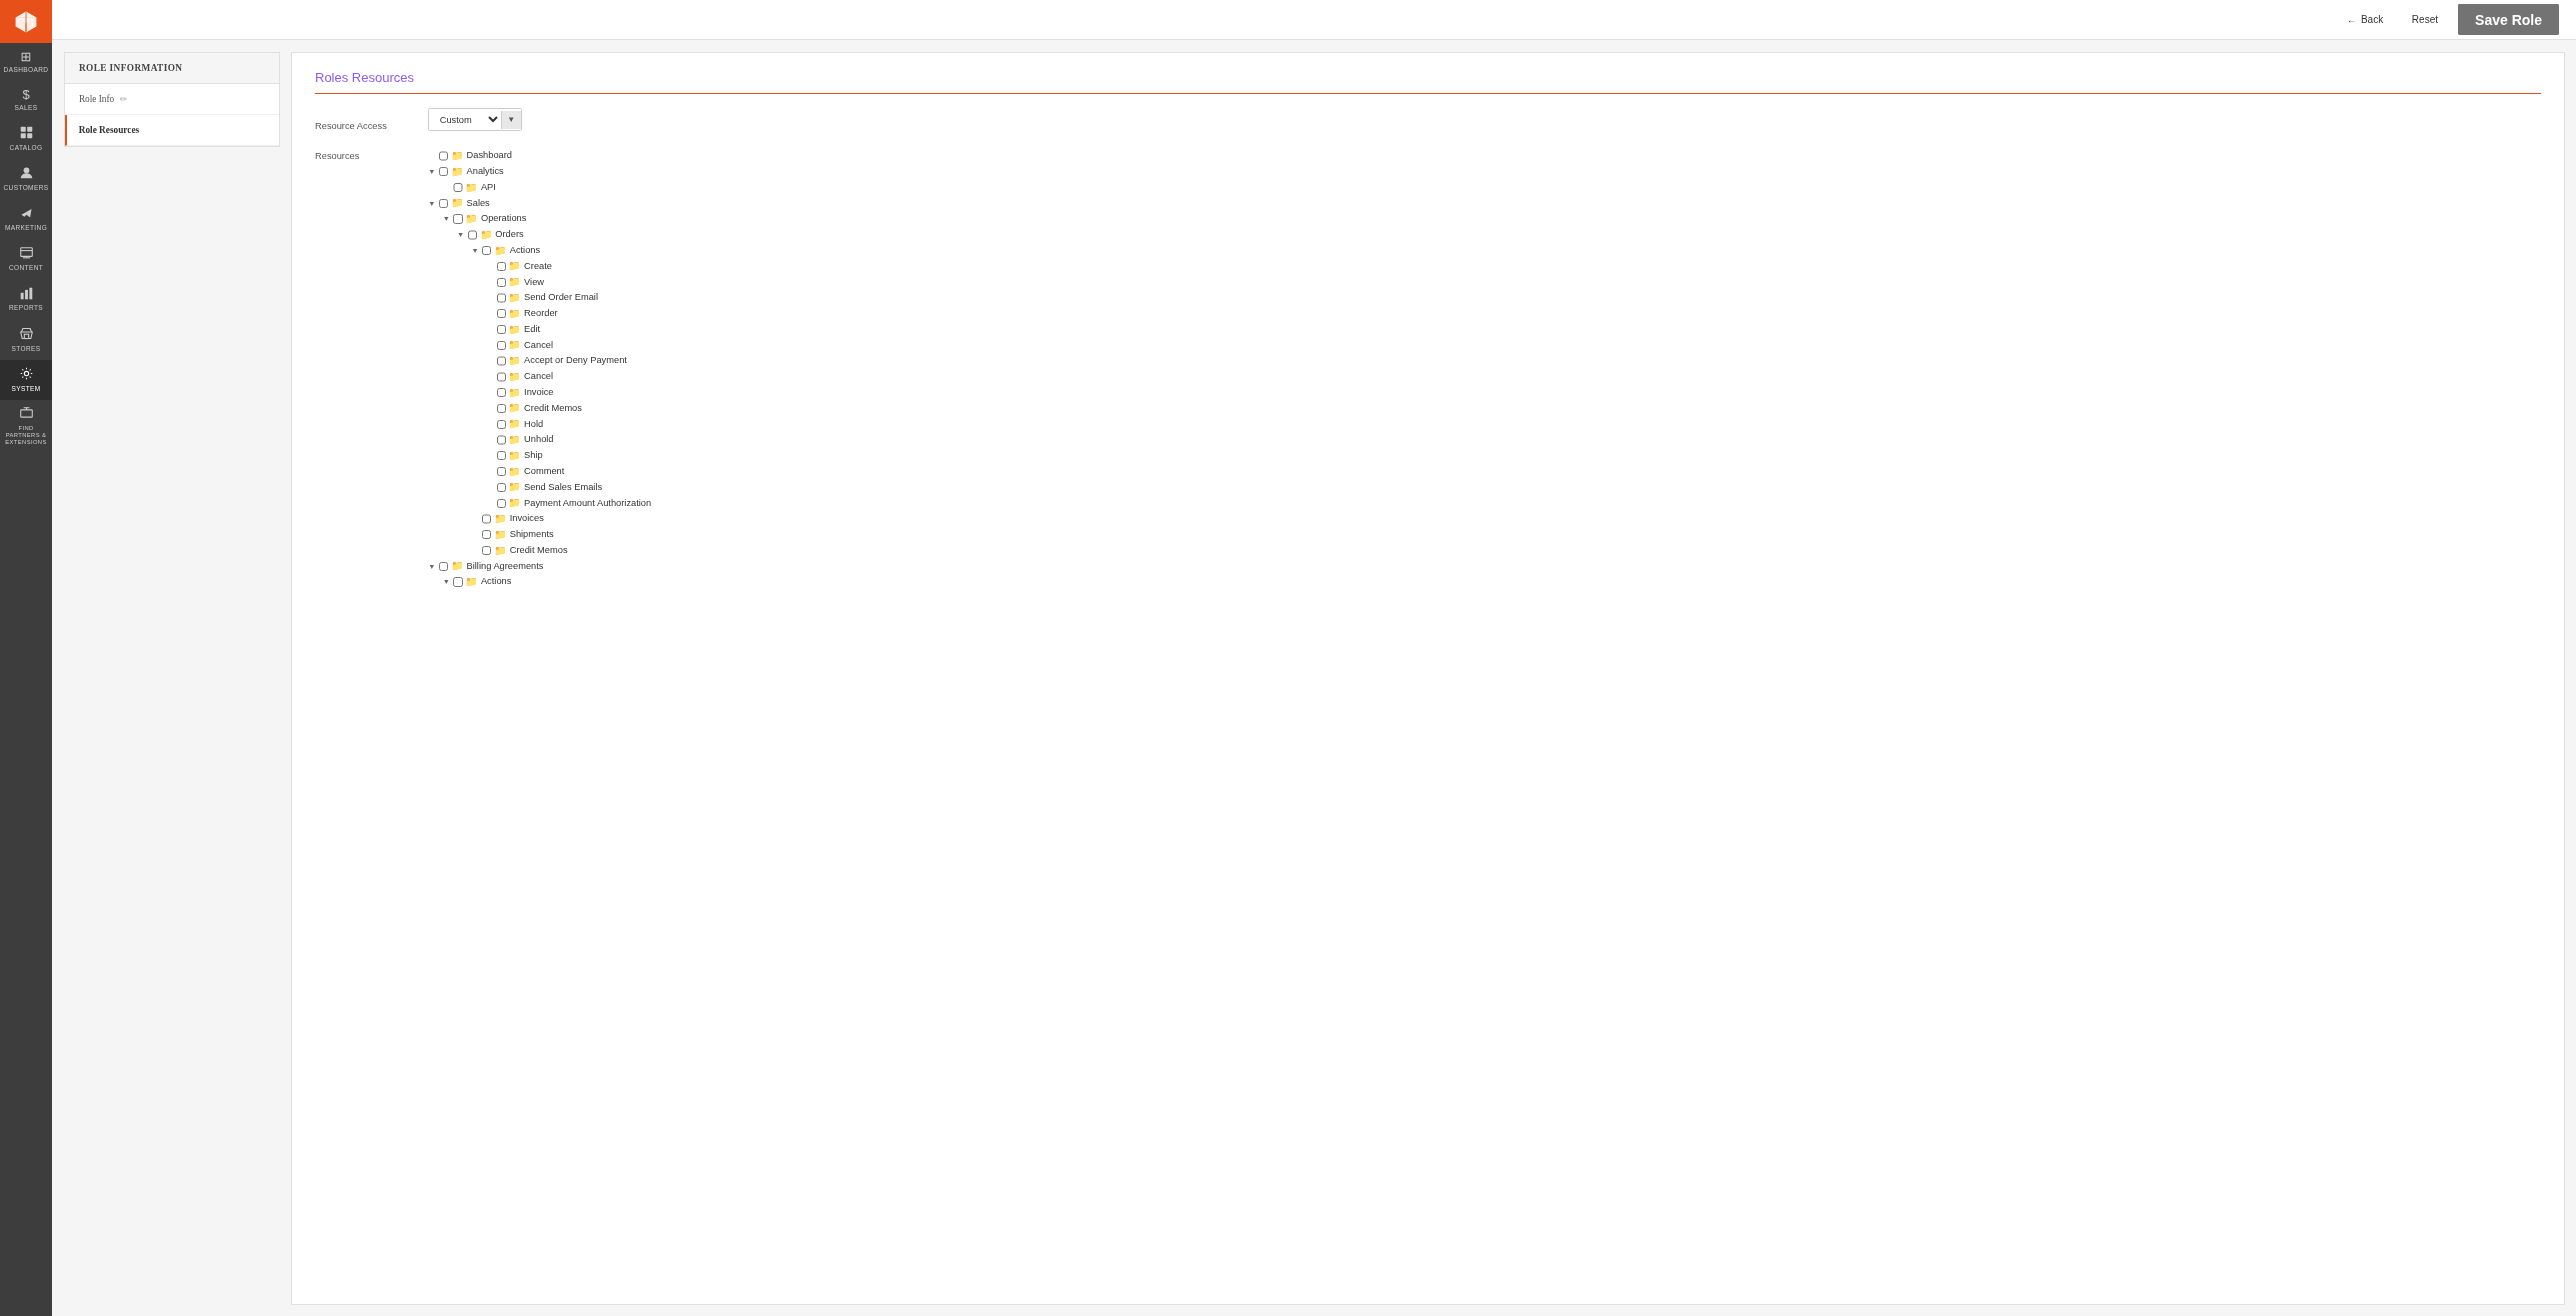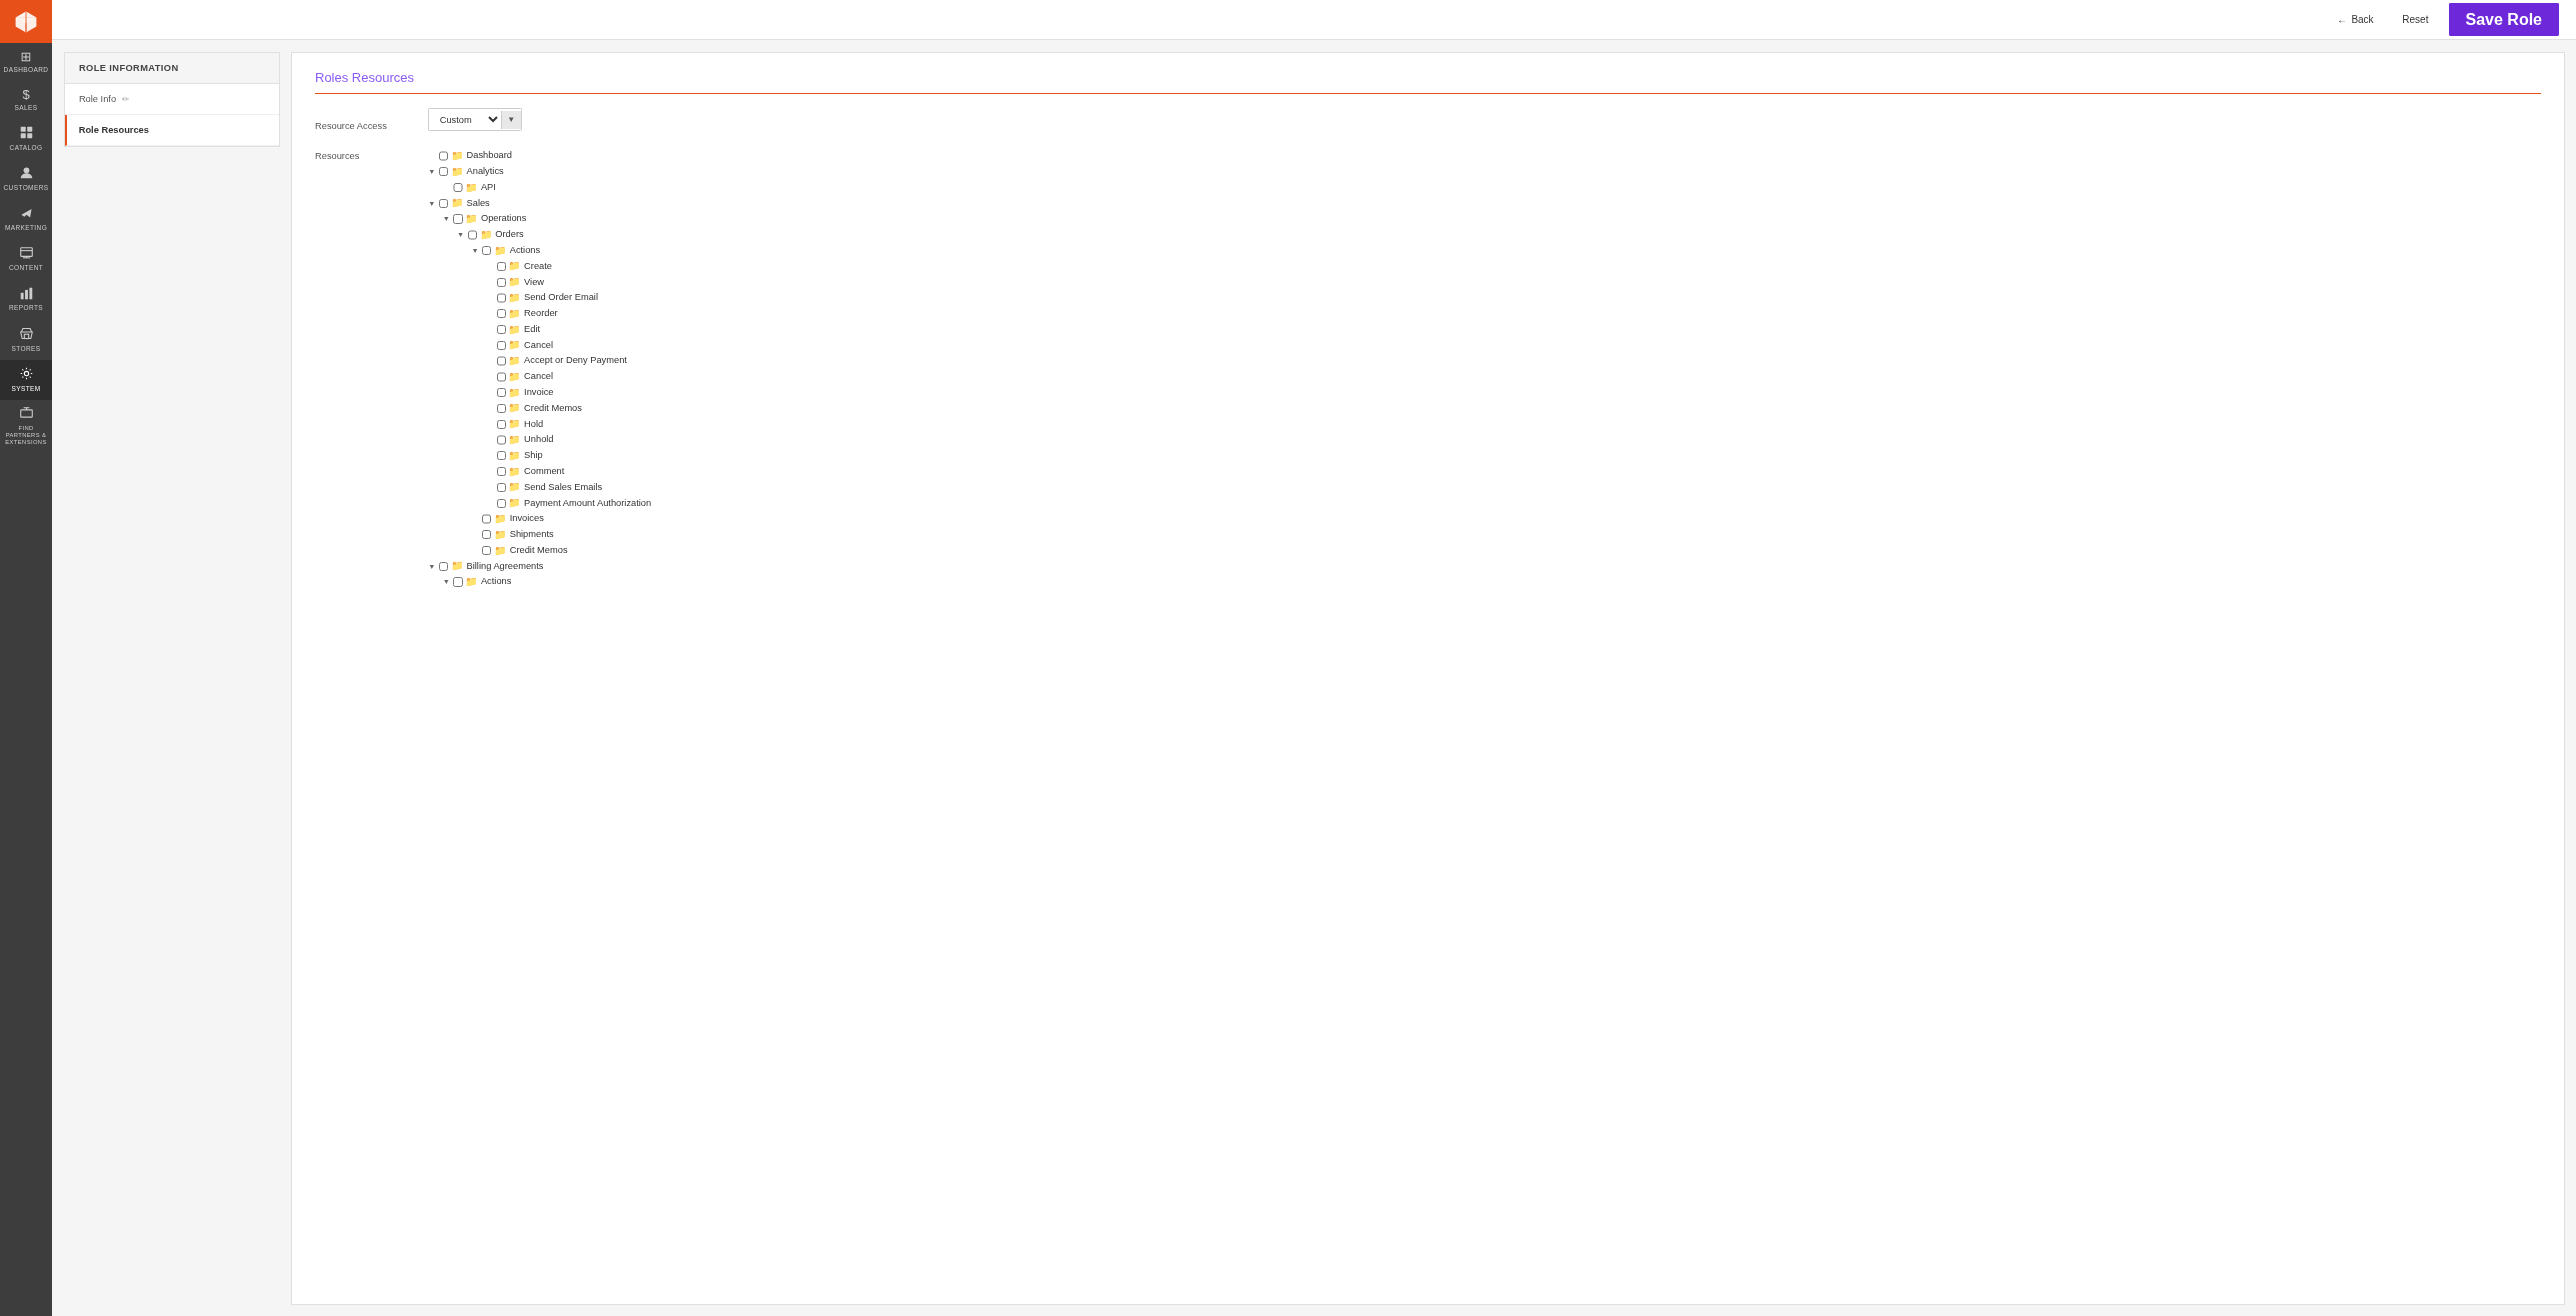--- a/index.html
+++ b/index.html
@@ -68,25 +68,25 @@
       align-items: center;
       gap: 4.3px;
       cursor: pointer;
       background: none;
       border: none;
       font-size: 10px;
       color: #333;
       padding: 4.3px 8.6px;
     }
     .topbar-btn-save {
-      background: #6d28d9;
+      background: #737373;
       color: #fff;
       border: none;
       padding: 7.2px 17px;
-      font-size: 16px;
+      font-size: 14px;
       font-weight: 600;
       cursor: pointer;
       border-radius: 1.4px;
     }
 
     
     #content {
       flex: 1;
       display: flex;
       overflow: hidden;
@@ -95,20 +95,21 @@
     }
 
     
     #left-panel {
       width: 216px;
       flex-shrink: 0;
     }
     .panel-section {
       background: #fff;
       border: 0.7px solid #e0e0e0;
+      font-family: Liberation Serif, serif;
     }
     .panel-header {
       background: #f5f5f5;
       padding: 10px 14.4px;
       font-size: 9.3px;
       font-weight: 700;
       color: #444;
       text-transform: uppercase;
       letter-spacing: 0.4px;
       border-bottom: 0.7px solid #e0e0e0;

